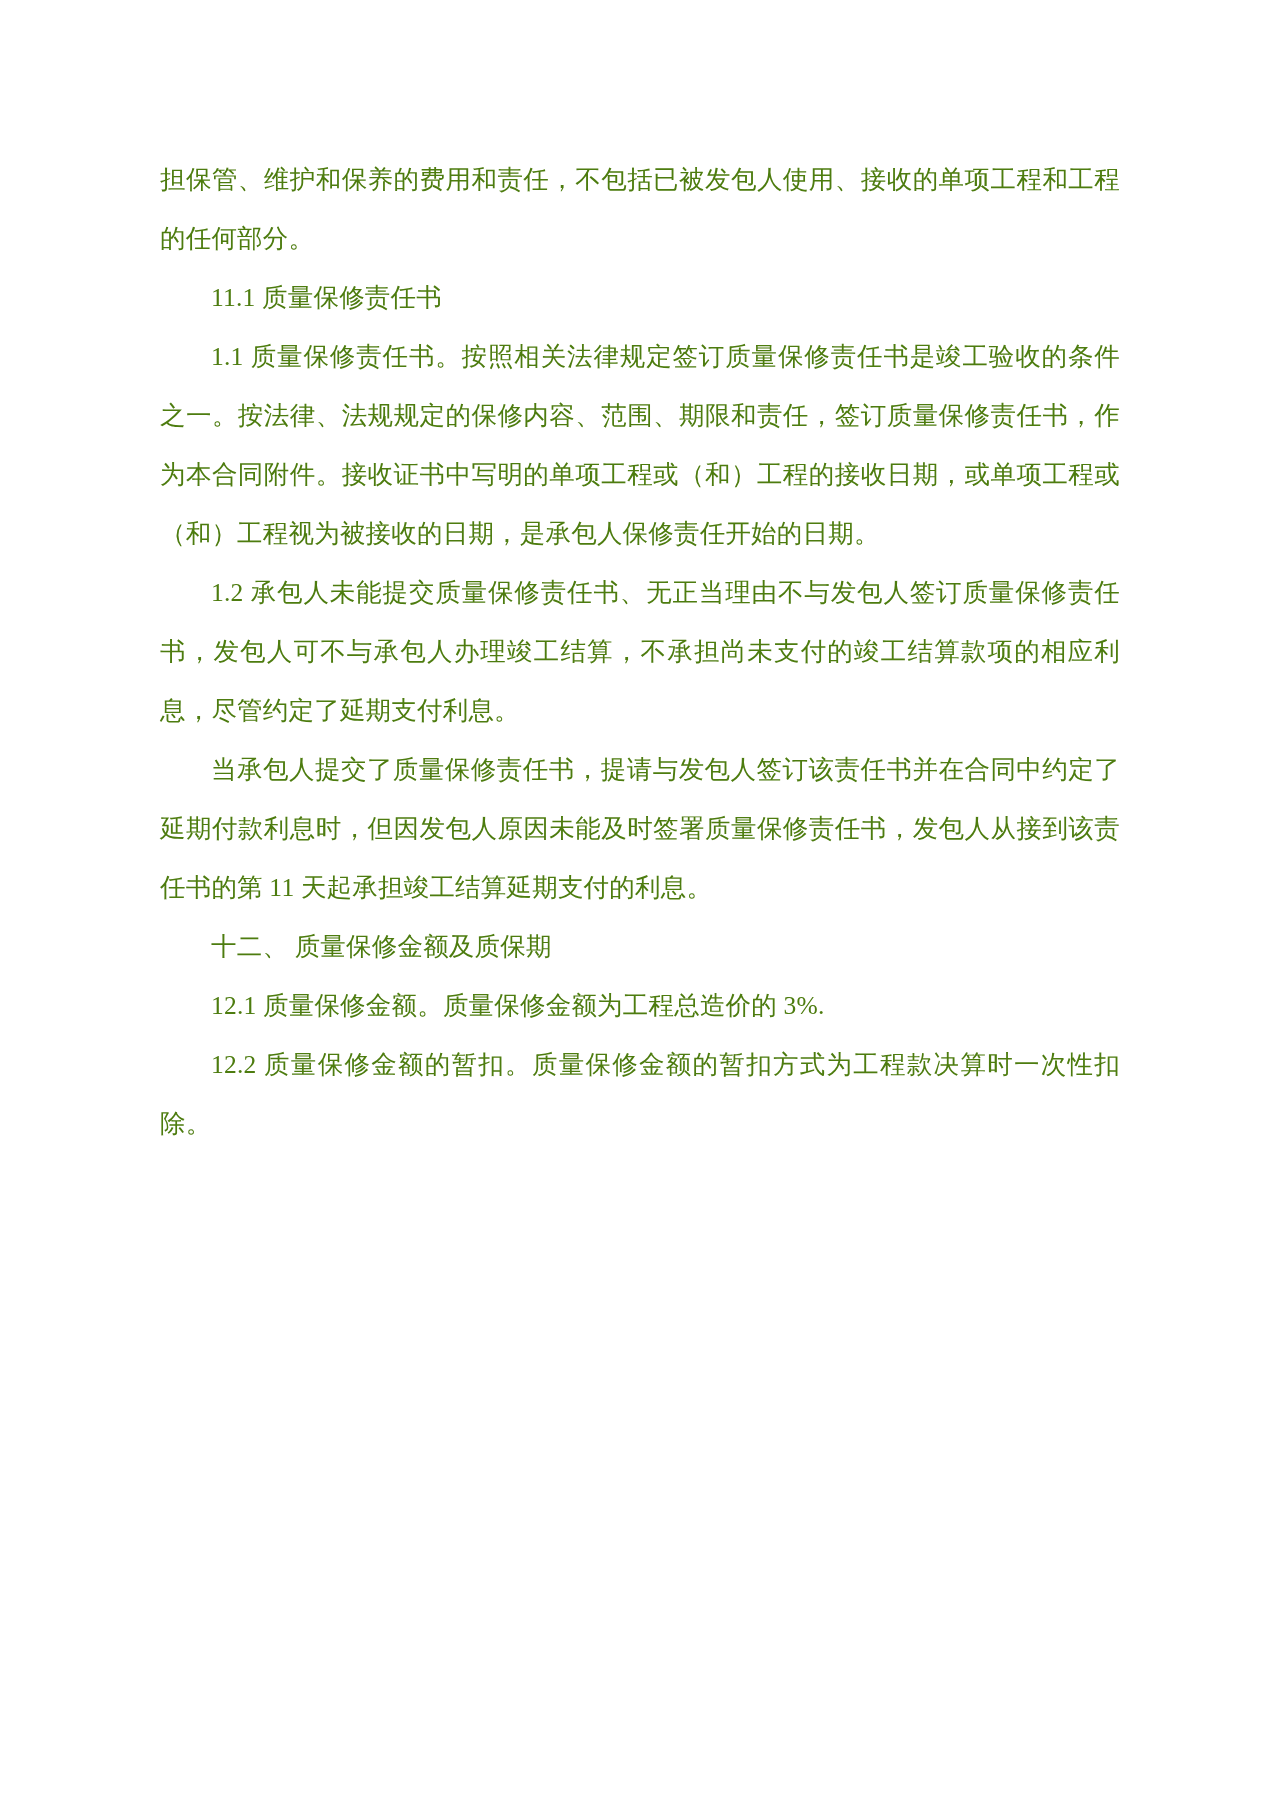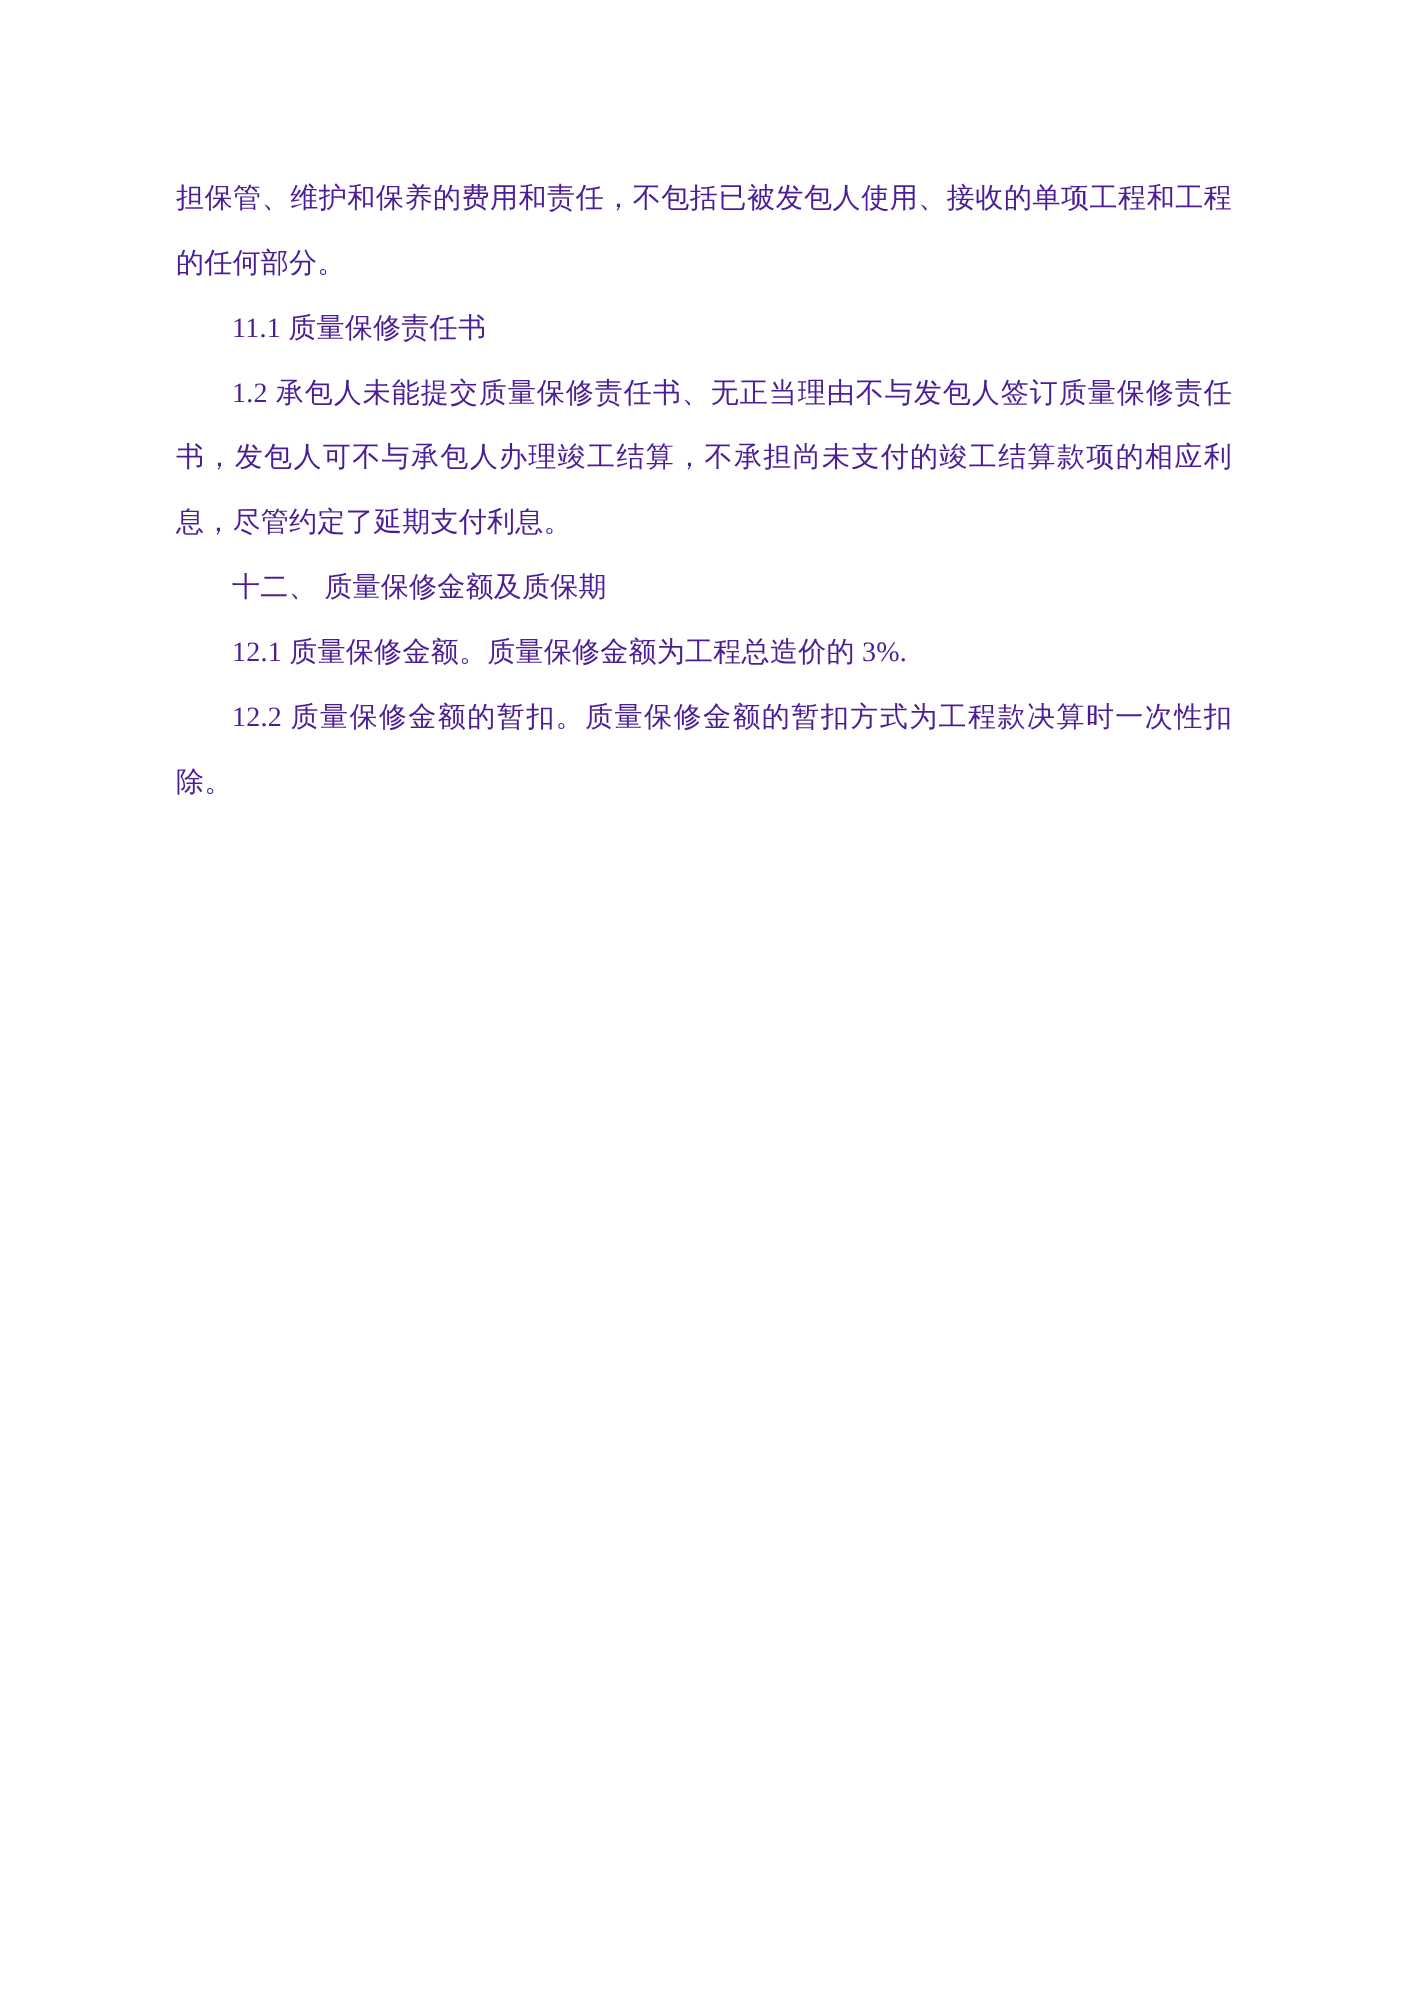--- a/index.html
+++ b/index.html
@@ -21,21 +21,21 @@
     background: #ffffff;
     box-sizing: border-box;
     padding: 150px 160px 80px 160px;
   }
   .doc-body {
     font-size: 25.5px;
     line-height: 59px;
     text-align: justify;
     text-justify: inter-ideograph;
     letter-spacing: 0.2px;
-    color: #4c1d95;
+    color: #4d7c0f;
   }
   p.para {
     margin: 0;
     text-indent: 0;
     white-space: normal;
   }
   p.indent {
     text-indent: 51px;
   }
   p.indent-wide {
@@ -48,23 +48,25 @@
 <div class="page">
   <div class="doc-body">
 
     <p class="para">担保管、维护和保养的费用和责任，不包括已被发包人使用、接收的单项工程和工程的任何部分。</p>
 
 
 
 
     <p class="para indent">11.1 质量保修责任书</p>
 
+    <p class="para indent">1.1  质量保修责任书。按照相关法律规定签订质量保修责任书是竣工验收的条件之一。按法律、法规规定的保修内容、范围、期限和责任，签订质量保修责任书，作为本合同附件。接收证书中写明的单项工程或（和）工程的接收日期，或单项工程或（和）工程视为被接收的日期，是承包人保修责任开始的日期。</p>
 
     <p class="para indent">1.2 承包人未能提交质量保修责任书、无正当理由不与发包人签订质量保修责任书，发包人可不与承包人办理竣工结算，不承担尚未支付的竣工结算款项的相应利息，尽管约定了延期支付利息。</p>
 
+    <p class="para indent">当承包人提交了质量保修责任书，提请与发包人签订该责任书并在合同中约定了延期付款利息时，但因发包人原因未能及时签署质量保修责任书，发包人从接到该责任书的第 11 天起承担竣工结算延期支付的利息。</p>
 
     <p class="para indent">十二、 质量保修金额及质保期</p>
 
     <p class="para indent">12.1 质量保修金额。质量保修金额为工程总造价的 3%.</p>
 
     <p class="para indent">12.2 质量保修金额的暂扣。质量保修金额的暂扣方式为工程款决算时一次性扣除。</p>
 
 
   </div>
 </div>

